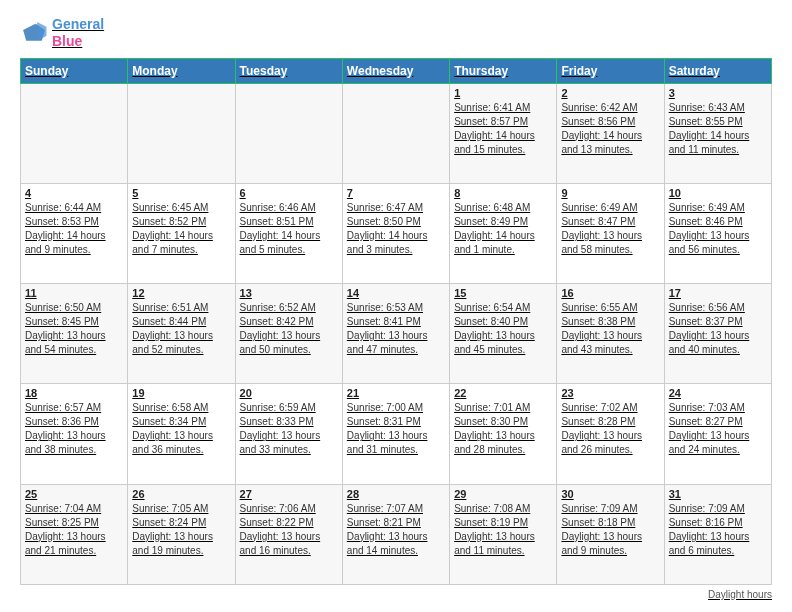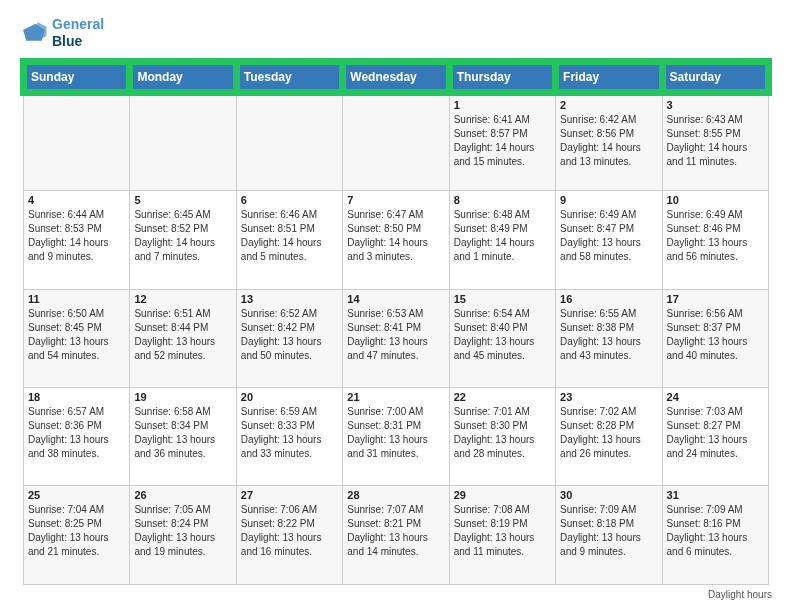--- a/index.html
+++ b/index.html
@@ -9,20 +9,21 @@
       width: 792px;
       height: 612px;
       overflow: hidden;
     }
     .page {
       width: 792px;
       height: 612px;
       padding: 16px 20px 12px 20px;
       display: flex;
       flex-direction: column;
+      text-decoration: underline;
     }
     .header {
       display: flex;
       justify-content: space-between;
       align-items: flex-start;
       margin-bottom: 8px;
     }
     .logo {
       display: flex;
       align-items: center;
@@ -60,21 +61,21 @@
       flex: 1;
       table-layout: fixed;
     }
     .calendar-table th {
       background-color: #3579b8;
       color: #fff;
       font-size: 12px;
       font-weight: bold;
       padding: 5px 4px;
       text-align: left;
-      border: 7px solid #22c55e;
+      border: 1px solid #22c55e;
     }
     .calendar-table td {
       border: 1px solid #ccc;
       vertical-align: top;
       padding: 3px 4px;
       font-size: 9.5px;
       color: #333;
       background: #fff;
       height: 82px;
     }
@@ -109,21 +110,21 @@
 <div class="page">
   <div class="header">
     <div class="logo">
       <svg class="logo-icon" viewBox="0 0 36 36">
         <rect x="0" y="0" width="36" height="36" fill="white"></rect>
         <polygon points="20,6 32,14 28,28 8,28 4,14" fill="#3579b8" opacity="0.85"></polygon>
         <polygon points="22,4 34,10 34,22 22,28" fill="#4a90d9" opacity="0.7"></polygon>
       </svg>
       <div class="logo-text">
         <div><span>General</span></div>
-        <div><span style="color:#0c4a6e">Blue</span></div>
+        <div><span style="color:#ec4899">Blue</span></div>
       </div>
     </div>
   </div>
 
   <table class="calendar-table">
     <thead>
       <tr>
         <th>Sunday</th>
         <th>Monday</th>
         <th>Tuesday</th>

